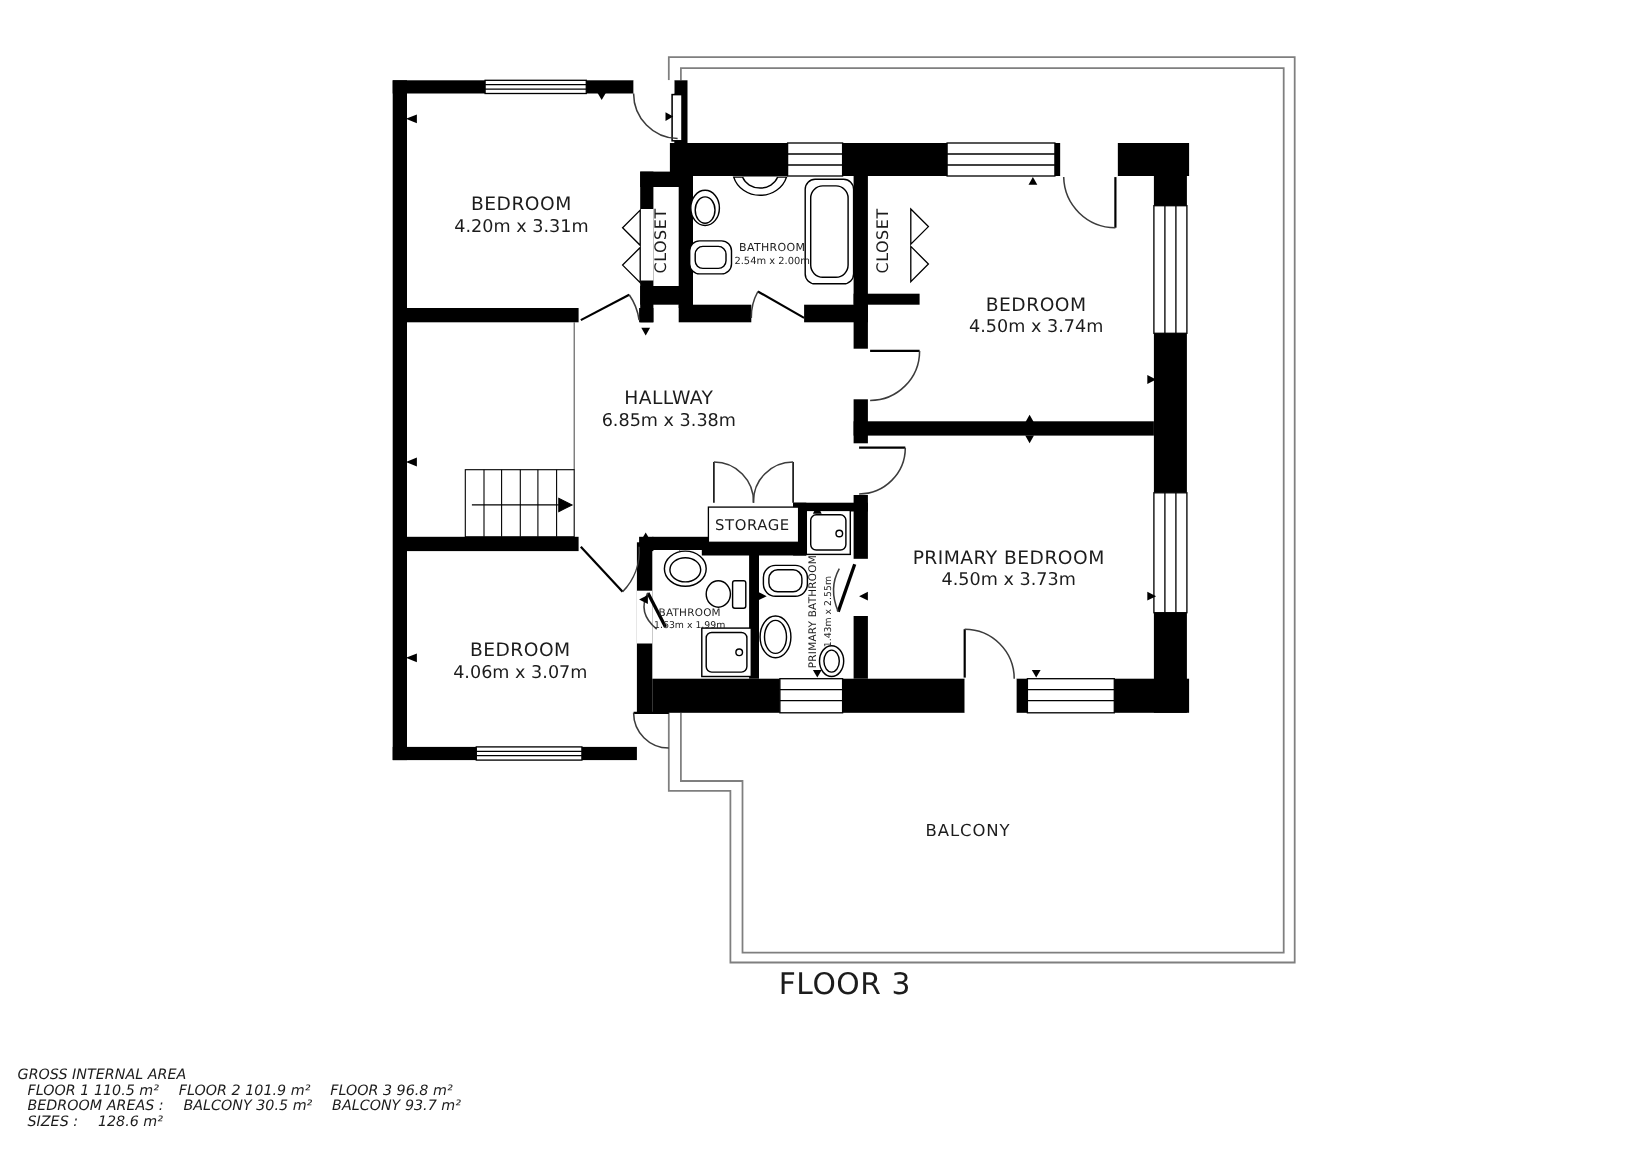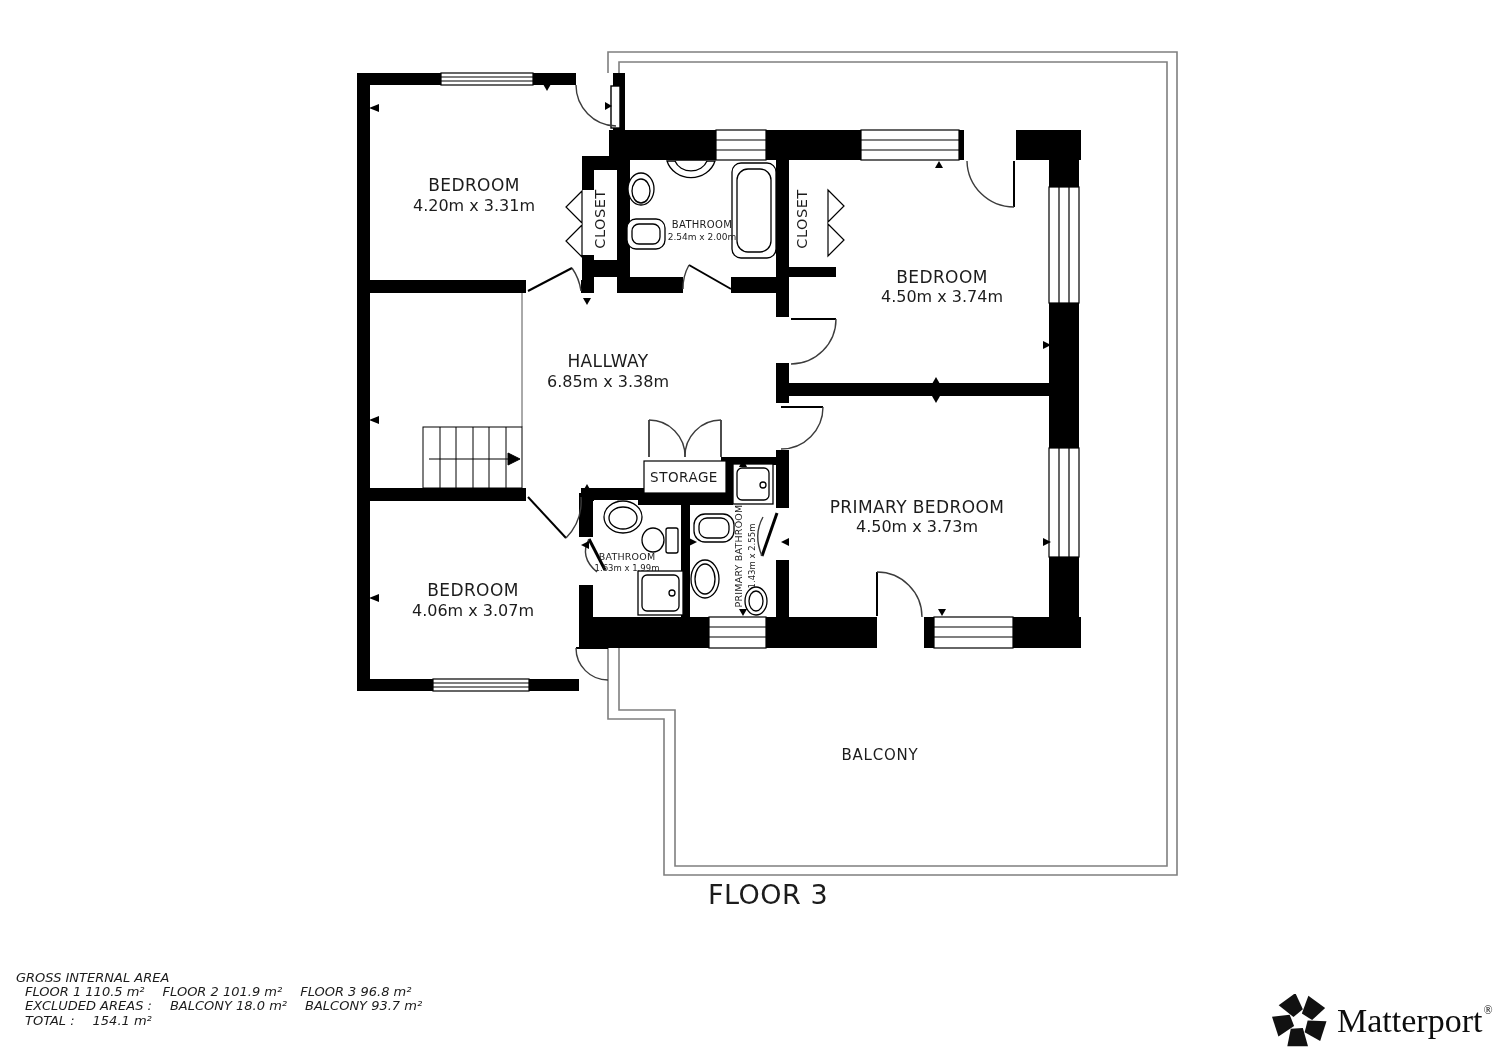--- a/index.html
+++ b/index.html
@@ -338,33 +338,21 @@
     <text class="floor-name" x="752" y="904">FLOOR 3</text>
   </g>
 </svg>
 
 <div class="footer">
   <div class="f-title">GROSS INTERNAL AREA</div>
   <div class="f-line">
     <span>FLOOR 1 110.5 m²</span><span>FLOOR 2 101.9 m²</span><span>FLOOR 3 96.8 m²</span>
   </div>
   <div class="f-line">
-    <span>EXCLUDED AREAS :</span><span>BALCONY 18.0 m²</span><span>BALCONY 93.7 m²</span>
+    <span>BEDROOM AREAS :</span><span>BALCONY 30.5 m²</span><span>BALCONY 93.7 m²</span>
   </div>
   <div class="f-line">
-    <span>TOTAL :</span><span>154.1 m²</span>
+    <span>SIZES :</span><span>128.6 m²</span>
   </div>
 </div>
 
-<div class="brand">
-  <svg width="56" height="54" viewBox="-30 -29 60 58">
-    <g fill="#111111">
-      <path d="M2,-8 L9,-27 L27,-14 L13,-1 Z"></path>
-      <path d="M2,-8 L9,-27 L27,-14 L13,-1 Z" transform="rotate(72)"></path>
-      <path d="M2,-8 L9,-27 L27,-14 L13,-1 Z" transform="rotate(144)"></path>
-      <path d="M2,-8 L9,-27 L27,-14 L13,-1 Z" transform="rotate(216)"></path>
-      <path d="M2,-8 L9,-27 L27,-14 L13,-1 Z" transform="rotate(288)"></path>
-    </g>
-  </svg>
-  <span class="brand-text"><span>Matterport</span><sup>®</sup></span>
+
 </div>
 
-</div>
-
 </body></html>

